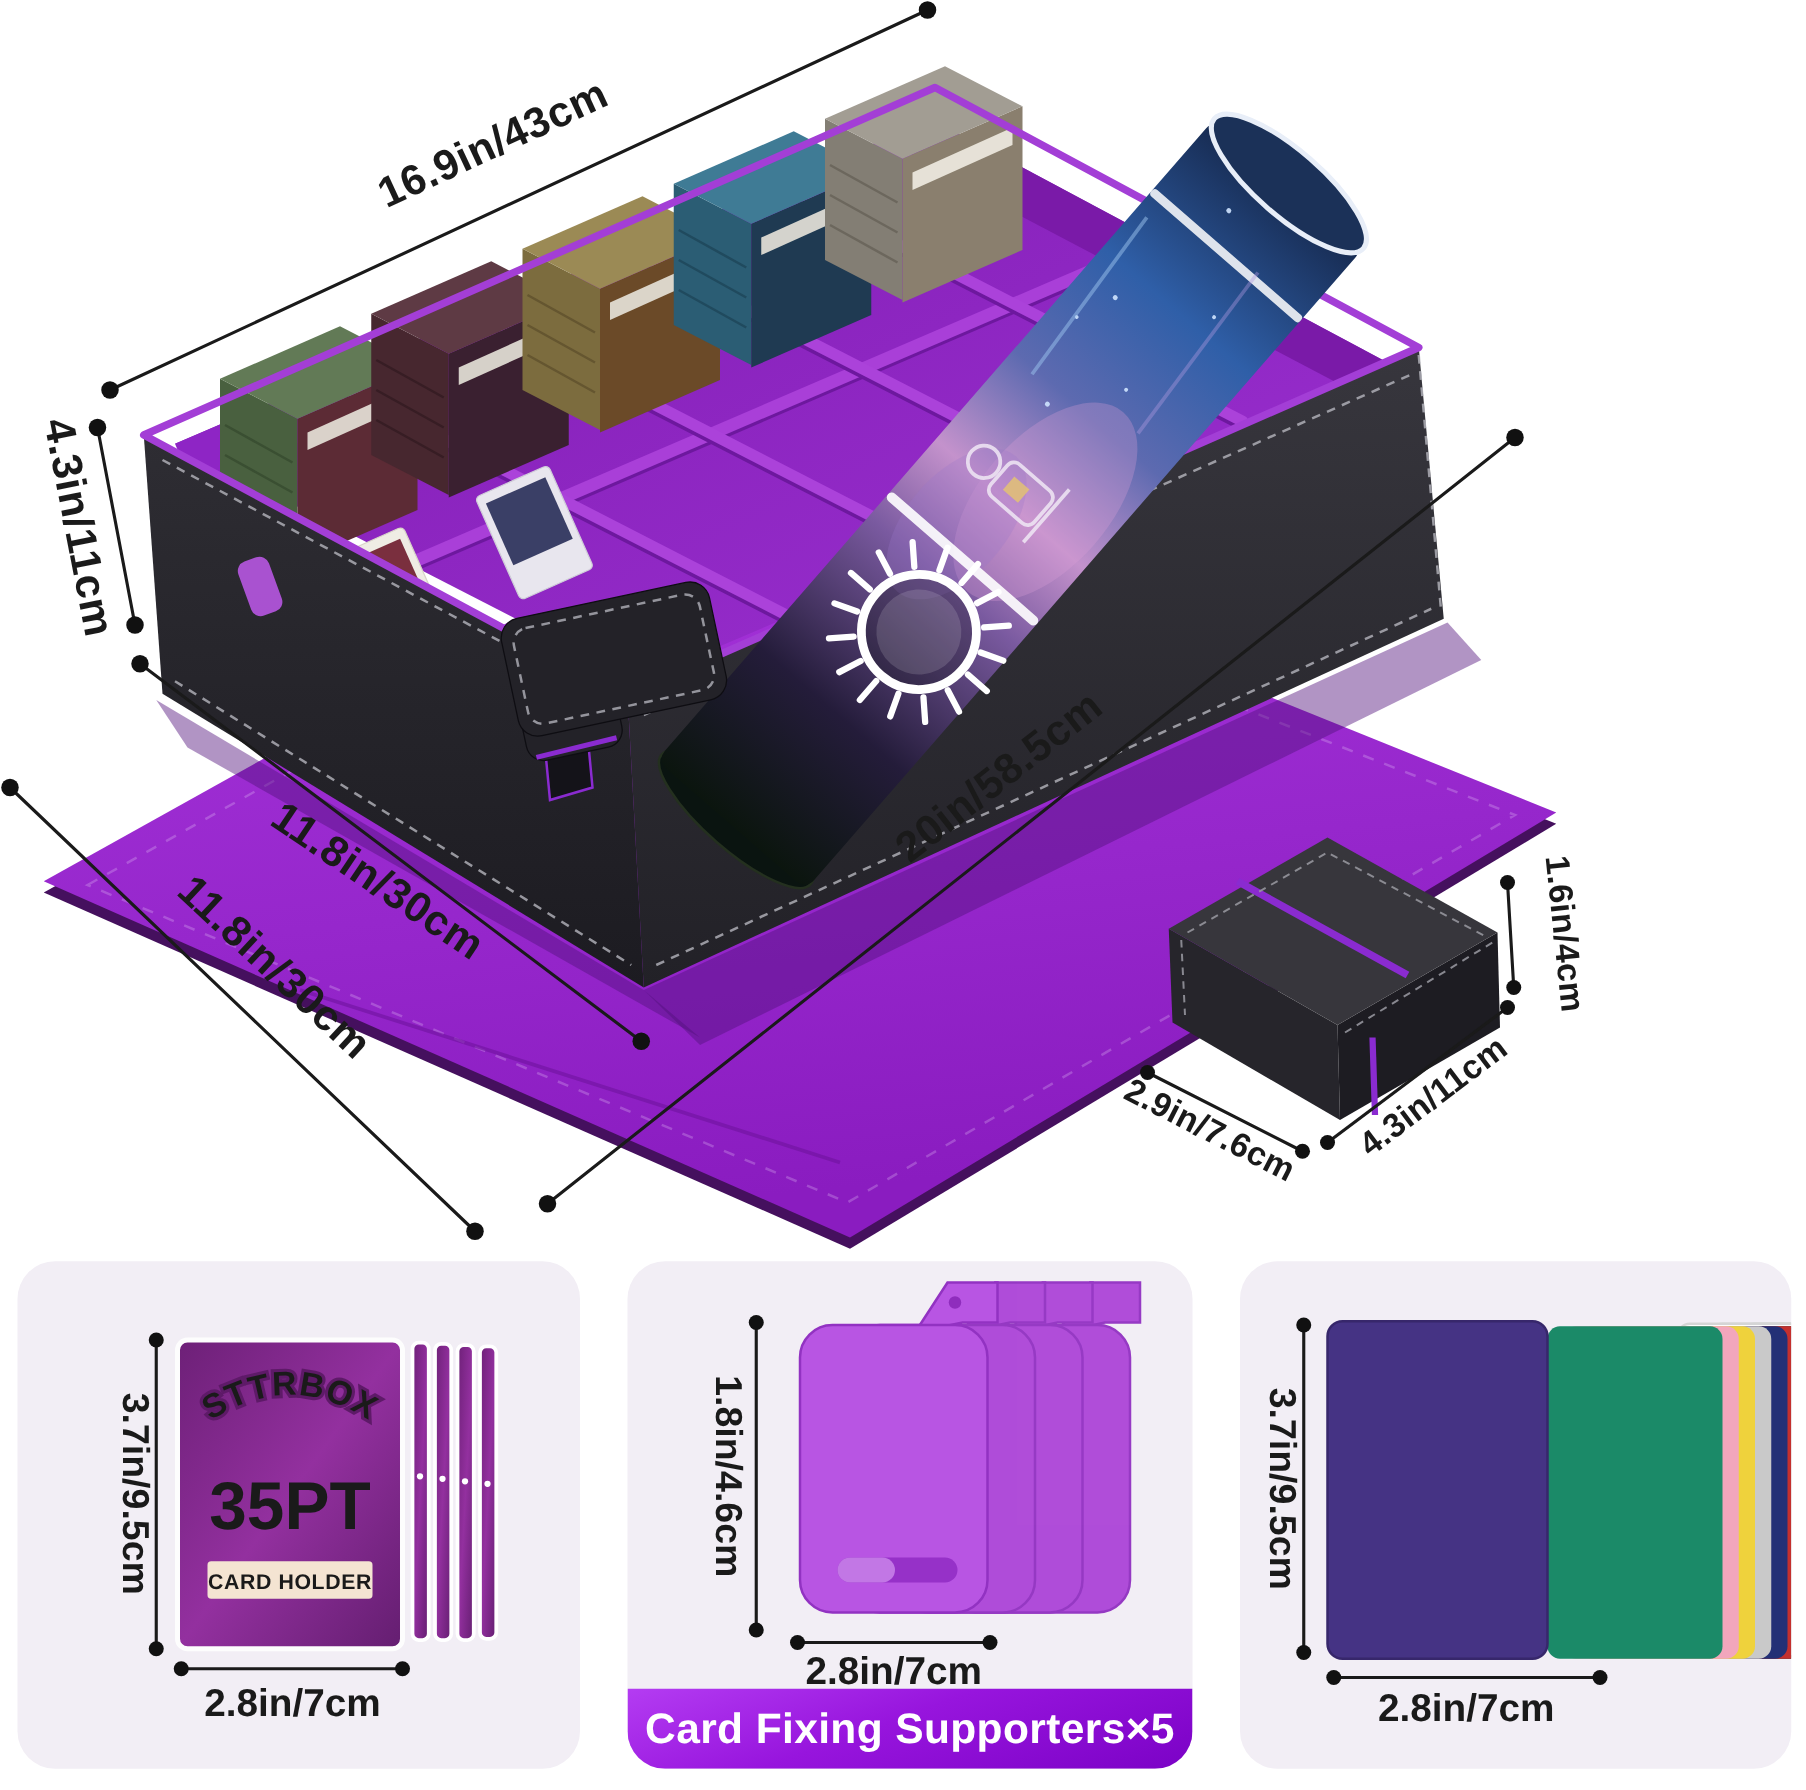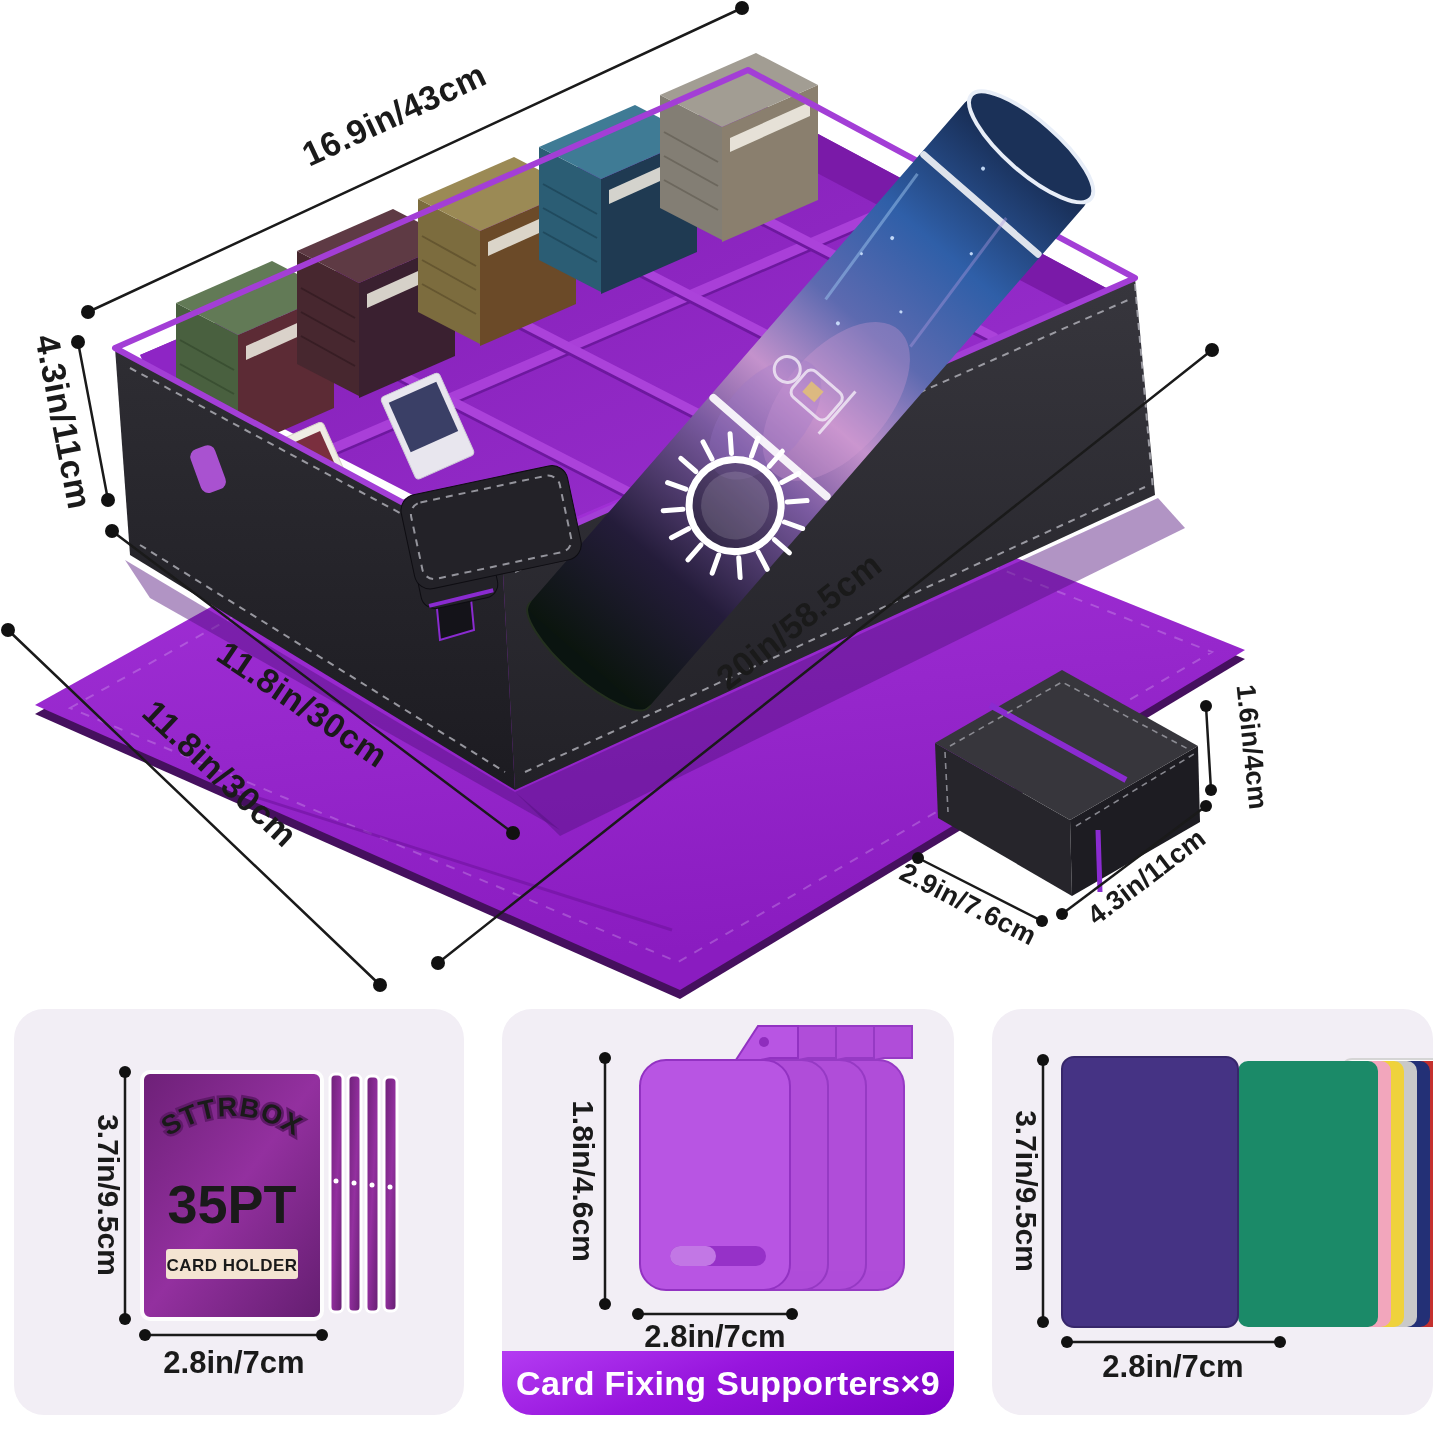--- a/index.html
+++ b/index.html
@@ -348,21 +348,21 @@
       <circle cx="262" cy="33" r="5" fill="#8f2dbd"></circle>
       <rect x="168" y="237" width="96" height="20" rx="10" fill="#9631c8"></rect>
       <rect x="168" y="237" width="46" height="20" rx="10" fill="#c77fe8" opacity="0.9"></rect>
     </g>
 
     <line x1="136" y1="305" x2="290" y2="305" stroke="#1a1a1a" stroke-width="2.5"></line>
     <circle cx="136" cy="305" r="6" fill="#111"></circle>
         <circle cx="290" cy="305" r="6" fill="#111"></circle>
     <text class="p-dim" x="213" y="338" text-anchor="middle">2.8in/7cm</text>
   </svg>
-  <div class="caption">Card Fixing Supporters×9</div>
+  <div class="caption">Card Fixing Supporters×5</div>
 </div>
 
 <div class="panel" style="left:992px;width:441px;">
   <svg viewBox="0 0 441 342">
     <line x1="51" y1="19" x2="51" y2="281" stroke="#1a1a1a" stroke-width="2.5"></line>
     <circle cx="51" cy="19" r="6" fill="#111"></circle>
         <circle cx="51" cy="281" r="6" fill="#111"></circle>
     <text class="p-dim-v" transform="translate(24,150) rotate(90)" text-anchor="middle">3.7in/9.5cm</text>
 
     <g>

